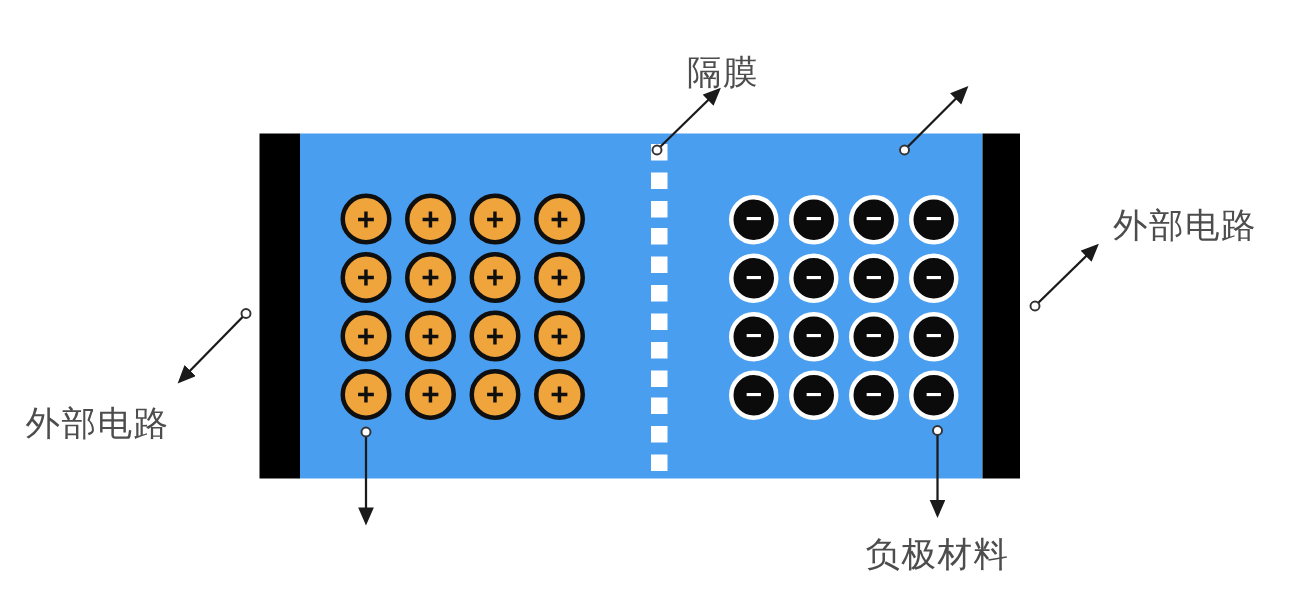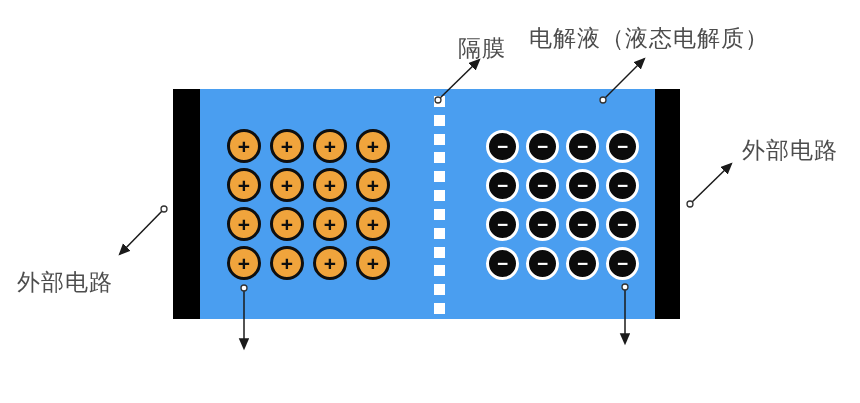--- a/index.html
+++ b/index.html
@@ -52,23 +52,23 @@
   .dash{width:11px;height:11px;background:#fff;}
 
   .arrow-overlay{position:absolute;left:0;top:0;pointer-events:none;}
 </style>
 </head>
 <body>
 
 <div class="canvas">
 
   <div class="label lbl-separator">隔膜</div>
-  <div class="label lbl-electrolyte">电解液（液态电解质）</div>
   <div class="label lbl-circuit-right">外部电路</div>
   <div class="label lbl-circuit-left">外部电路</div>
+  <div class="label lbl-negative">负极材料</div>
 
   <div class="battery-body">
     <div class="electrode left"></div>
     <div class="cell"></div>
     <div class="electrode right"></div>
   </div>
 
   <div class="ion-grid positive">
       <span class="ion" style="background: rgb(240, 164, 60); border-color: rgb(15, 15, 15); color: rgb(15, 15, 15);">+</span>
       <span class="ion" style="background: rgb(240, 164, 60); border-color: rgb(15, 15, 15); color: rgb(15, 15, 15);">+</span>

